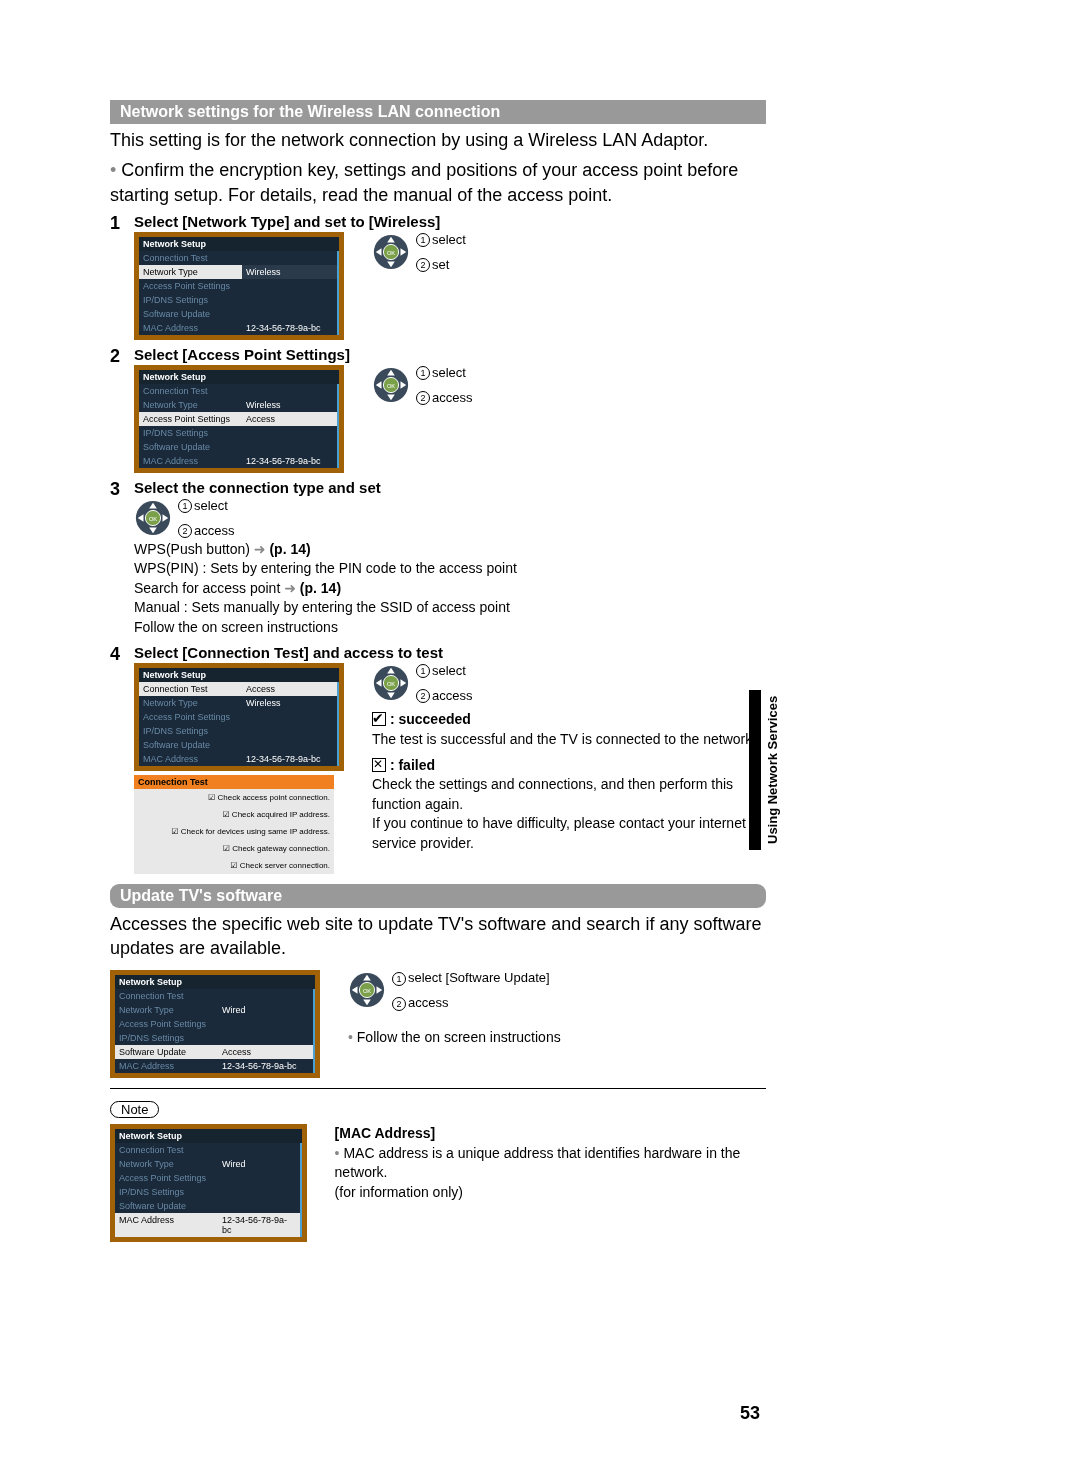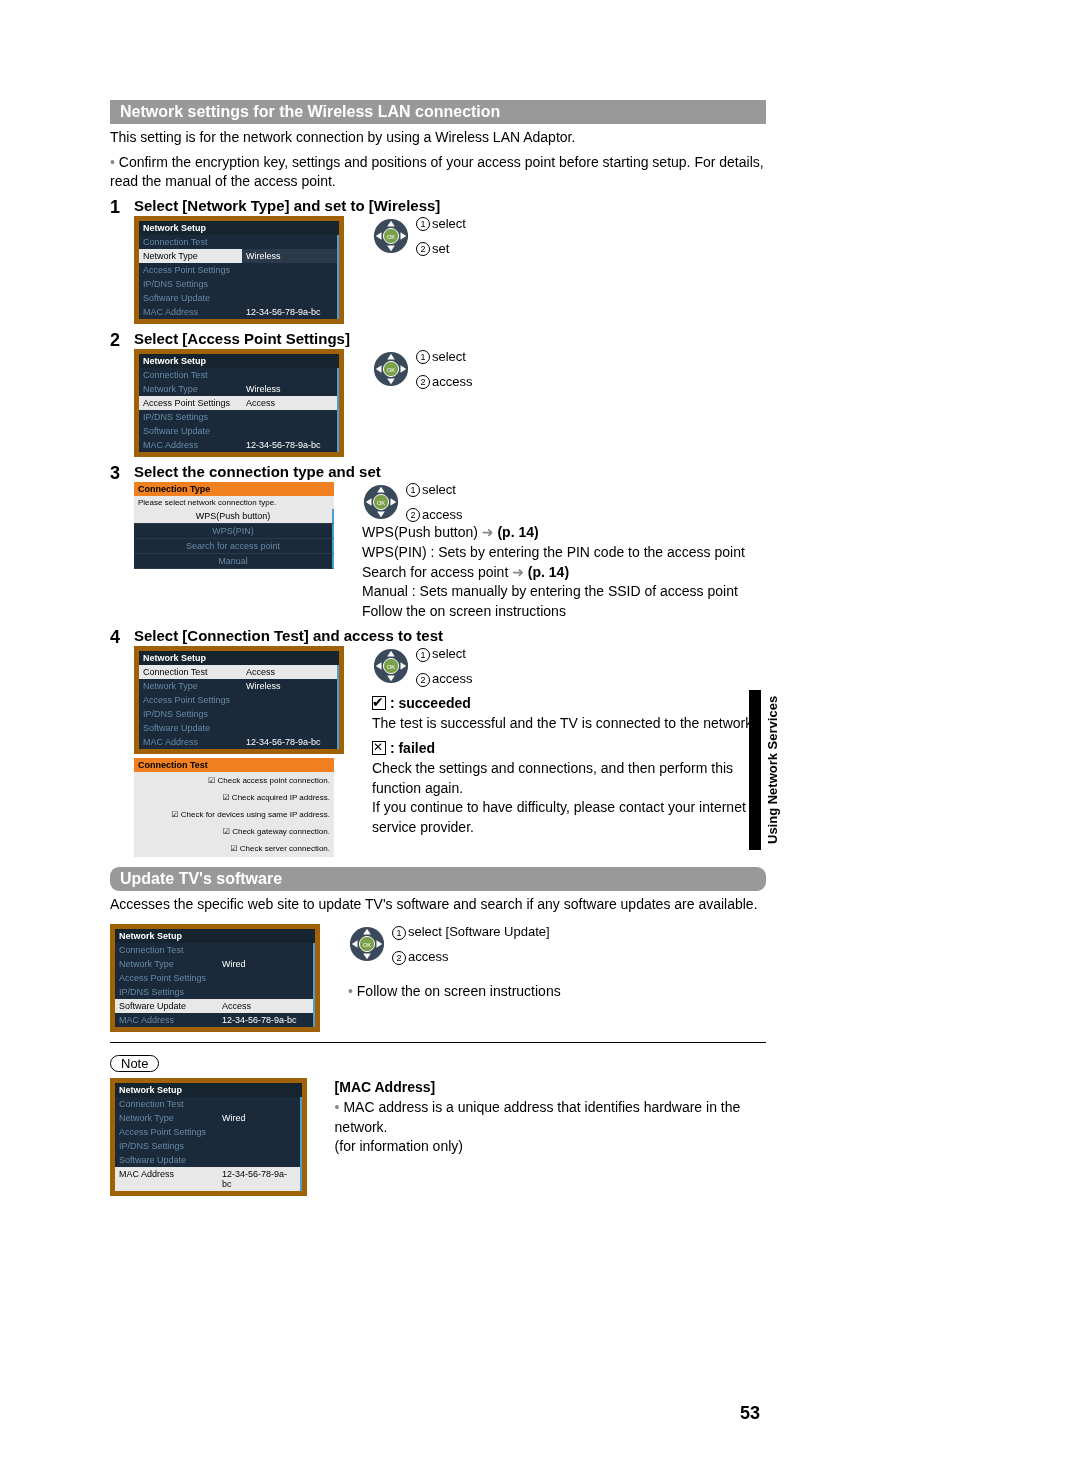--- a/index.html
+++ b/index.html
@@ -19,21 +19,21 @@
 }
 .section-header {
   background: #999;
   color: #fff;
   font-weight: bold;
   padding: 3px 10px;
   font-size: 16px;
   margin-bottom: 4px;
 }
 .intro {
-  font-size: 14px;
+  font-size: 18px;
   line-height: 1.35;
   margin-bottom: 6px;
 }
 .bullet::before {
   content: "• ";
   color: #888;
 }
 .step-row {
   display: flex;
   align-items: flex-start;
@@ -365,30 +365,20 @@
       </div>
     </div>
   </div>
 
   
   <div class="step-row">
     <div class="step-num">3</div>
     <div class="step-body">
       <div class="step-title">Select the connection type and set</div>
       <div class="step-content">
-        <div class="conn-panel">
-          <div class="conn-title">Connection Type</div>
-          <div class="conn-body-light conn-desc">Please select network connection type.</div>
-          <div class="conn-body">
-            <div class="conn-option wps">WPS(Push button)</div>
-            <div class="conn-option">WPS(PIN)</div>
-            <div class="conn-option">Search for access point</div>
-            <div class="conn-option">Manual</div>
-          </div>
-        </div>
         <div>
           <div class="ok-diagram">
             <svg class="ok-svg" viewBox="0 0 40 40">
               <circle cx="20" cy="20" r="18" fill="#3a4a5a"></circle>
                 <circle cx="20" cy="20" r="8" fill="#7aa04a" stroke="#fff"></circle>
                 <text x="20" y="23" font-size="6" fill="#fff" text-anchor="middle">OK</text>
               <polygon points="20,4 16,10 24,10" fill="#fff"></polygon>
                 <polygon points="20,36 16,30 24,30" fill="#fff"></polygon>
                 <polygon points="4,20 10,16 10,24" fill="#fff"></polygon>
                 <polygon points="36,20 30,16 30,24" fill="#fff"></polygon>

